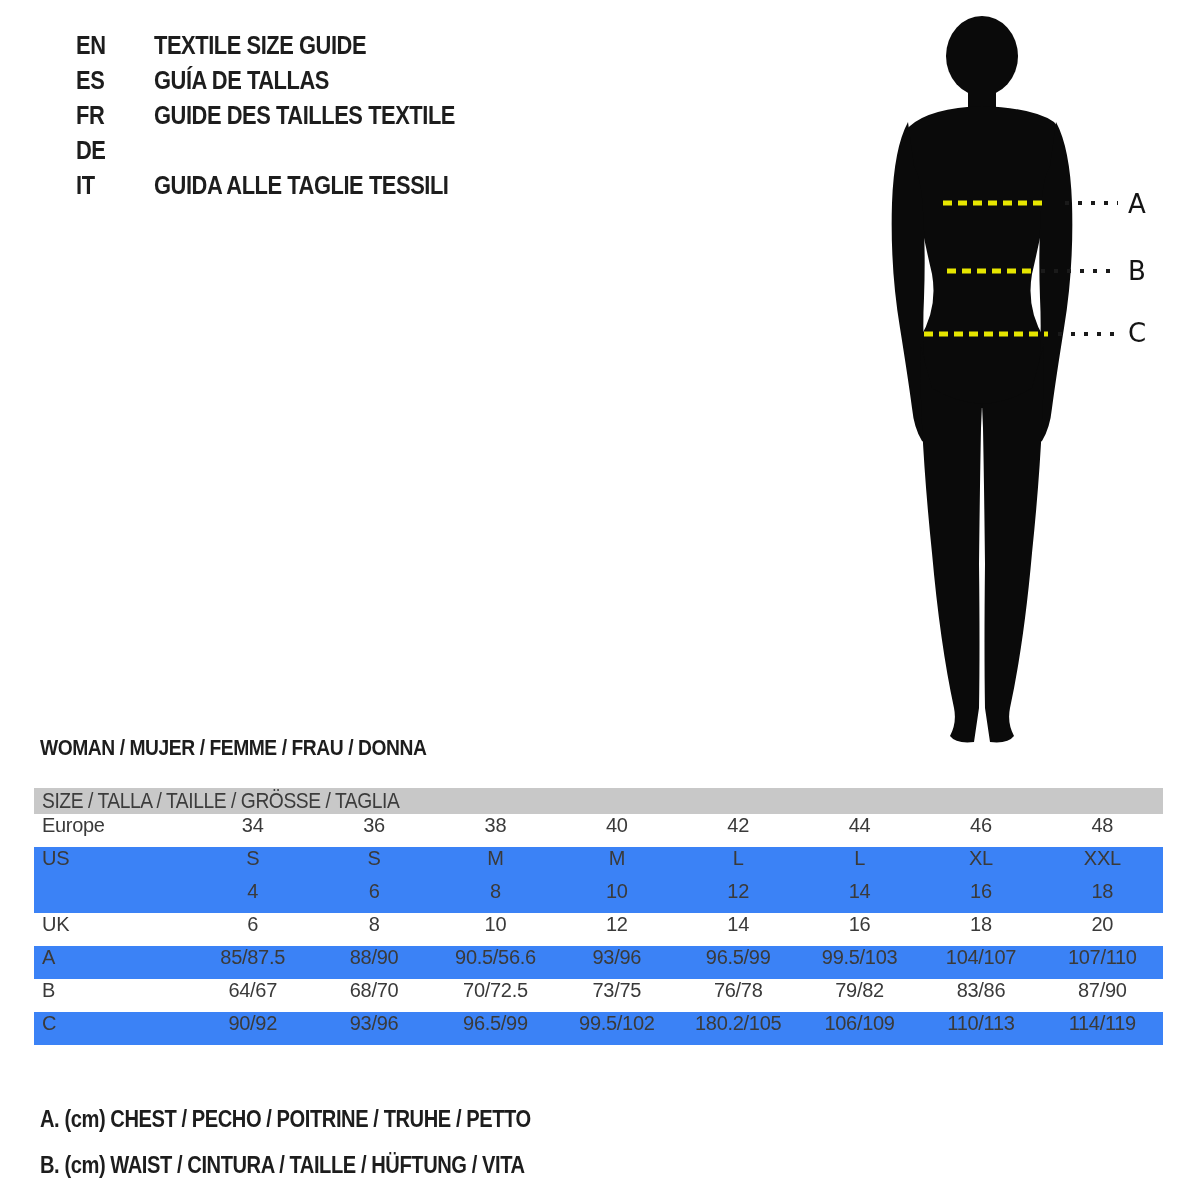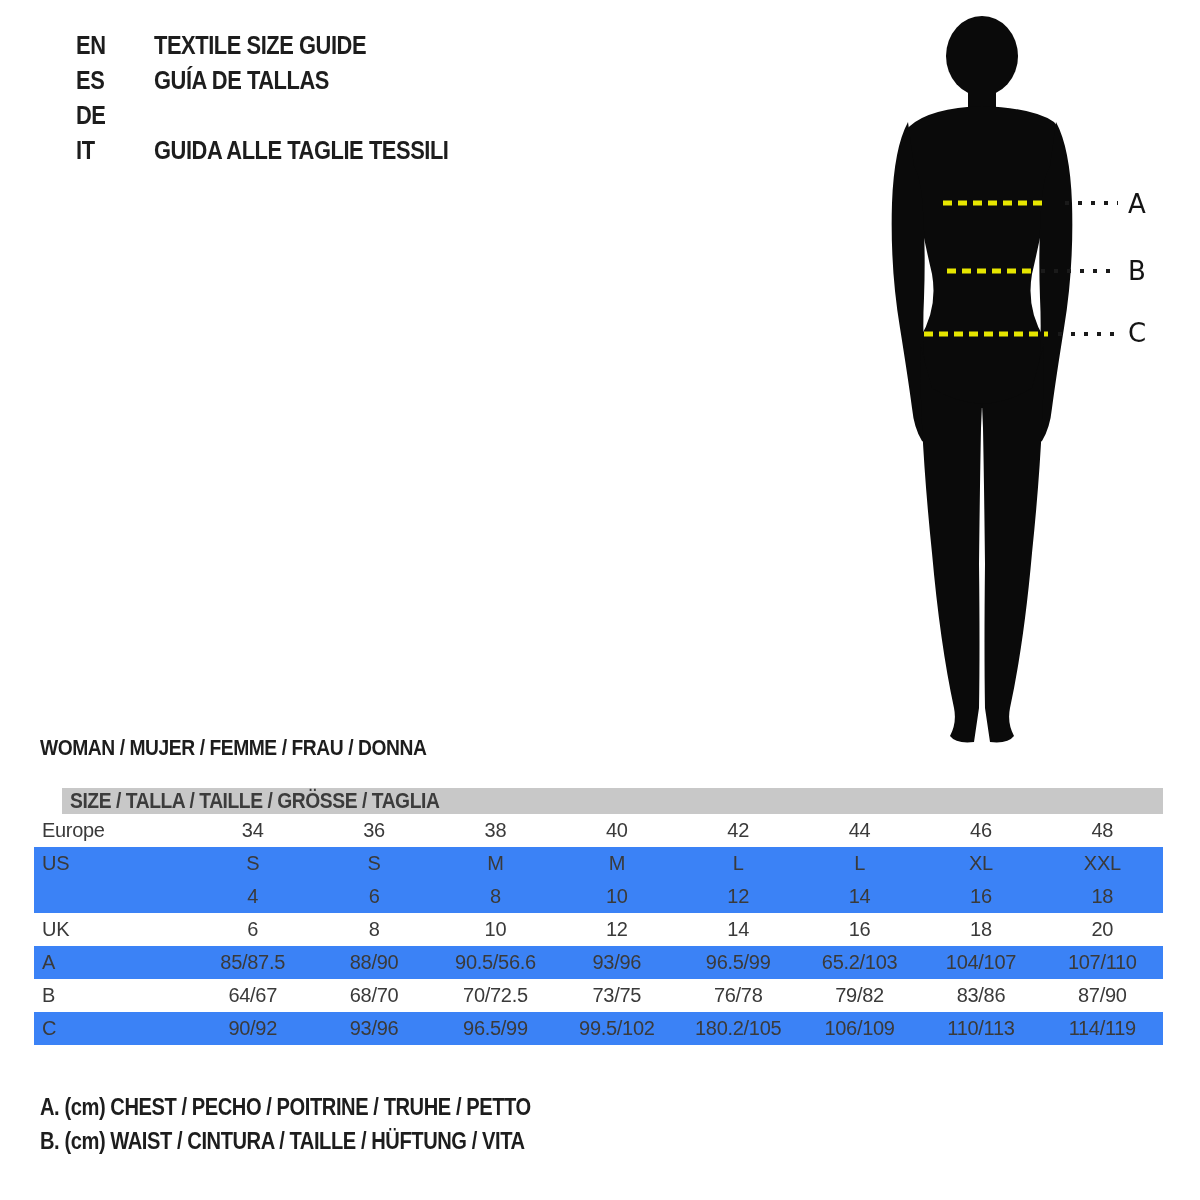--- a/index.html
+++ b/index.html
@@ -25,43 +25,47 @@
   #label-a { left:1128px; top:190px; }
   #label-b { left:1128px; top:257px; }
   #label-c { left:1128px; top:319px; }
 
   
   #section-title { position:absolute; left:40px; top:735px; font-size:22px; font-weight:bold; letter-spacing:-0.5px; color:#1d1d1d; }
 
   
   #size-table { position:absolute; left:34px; top:788px; width:1129px; }
   #table-header { height:26px; background:#c8c8c8; display:flex; align-items:center; padding-left:8px;
-    font-size:22px; font-weight:bold; color:#3c3c3c; letter-spacing:-0.5px;margin-left:28px; }
-  .t-row { display:flex; height:33px; align-items:center; font-size:20px; letter-spacing:-0.3px; color:#3a3a3a; }
+    font-size:22px; font-weight:normal; color:#3c3c3c; letter-spacing:-0.5px; }
+  .t-row { display:flex; height:33px; align-items:flex-start; font-size:20px; letter-spacing:-0.3px; color:#3a3a3a; }
   .t-row.shaded { background:#3b82f6; }
   .row-label { flex:0 0 158px; padding-left:8px; text-align:left; }
   .t-cell { flex:1 1 0; text-align:center; }
 
   
   #legend { position:absolute; left:40px; top:1090px; }
-  .legend-item { height:34px; line-height:34px; font-size:23px; font-weight:bold; letter-spacing:-0.5px; color:#1d1d1d; }
+  .legend-item { height:34px; line-height:34px; font-size:23px; font-weight:bold; letter-spacing:-0.5px; color:#1d1d1d;margin-top:12px; }
 </style>
 </head>
 <body>
 
 <div id="page">
 
   <div id="lang-list">
       <div class="lang-row">
         <span class="lang-code"><span class="sq">EN</span></span>
         <span class="lang-title"><span class="sq">TEXTILE SIZE GUIDE</span></span>
       </div>
       <div class="lang-row">
         <span class="lang-code"><span class="sq">ES</span></span>
         <span class="lang-title"><span class="sq">GUÍA DE TALLAS</span></span>
+      </div>
+      <div class="lang-row">
+        <span class="lang-code"><span class="sq">FR</span></span>
+        <span class="lang-title"><span class="sq">GUIDE DES TAILLES TEXTILE</span></span>
       </div>
       <div class="lang-row">
         <span class="lang-code"><span class="sq">DE</span></span>
       </div>
       <div class="lang-row">
         <span class="lang-code"><span class="sq">IT</span></span>
         <span class="lang-title"><span class="sq">GUIDA ALLE TAGLIE TESSILI</span></span>
       </div>
     </div>
 
@@ -151,21 +155,21 @@
           <span class="t-cell">18</span>
           <span class="t-cell">20</span>
         </div>
         <div class="t-row shaded">
           <span class="row-label">A</span>
           <span class="t-cell">85/87.5</span>
           <span class="t-cell">88/90</span>
           <span class="t-cell">90.5/56.6</span>
           <span class="t-cell">93/96</span>
           <span class="t-cell">96.5/99</span>
-          <span class="t-cell">65.2/103</span>
+          <span class="t-cell">99.5/103</span>
           <span class="t-cell">104/107</span>
           <span class="t-cell">107/110</span>
         </div>
         <div class="t-row">
           <span class="row-label">B</span>
           <span class="t-cell">64/67</span>
           <span class="t-cell">68/70</span>
           <span class="t-cell">70/72.5</span>
           <span class="t-cell">73/75</span>
           <span class="t-cell">76/78</span>

